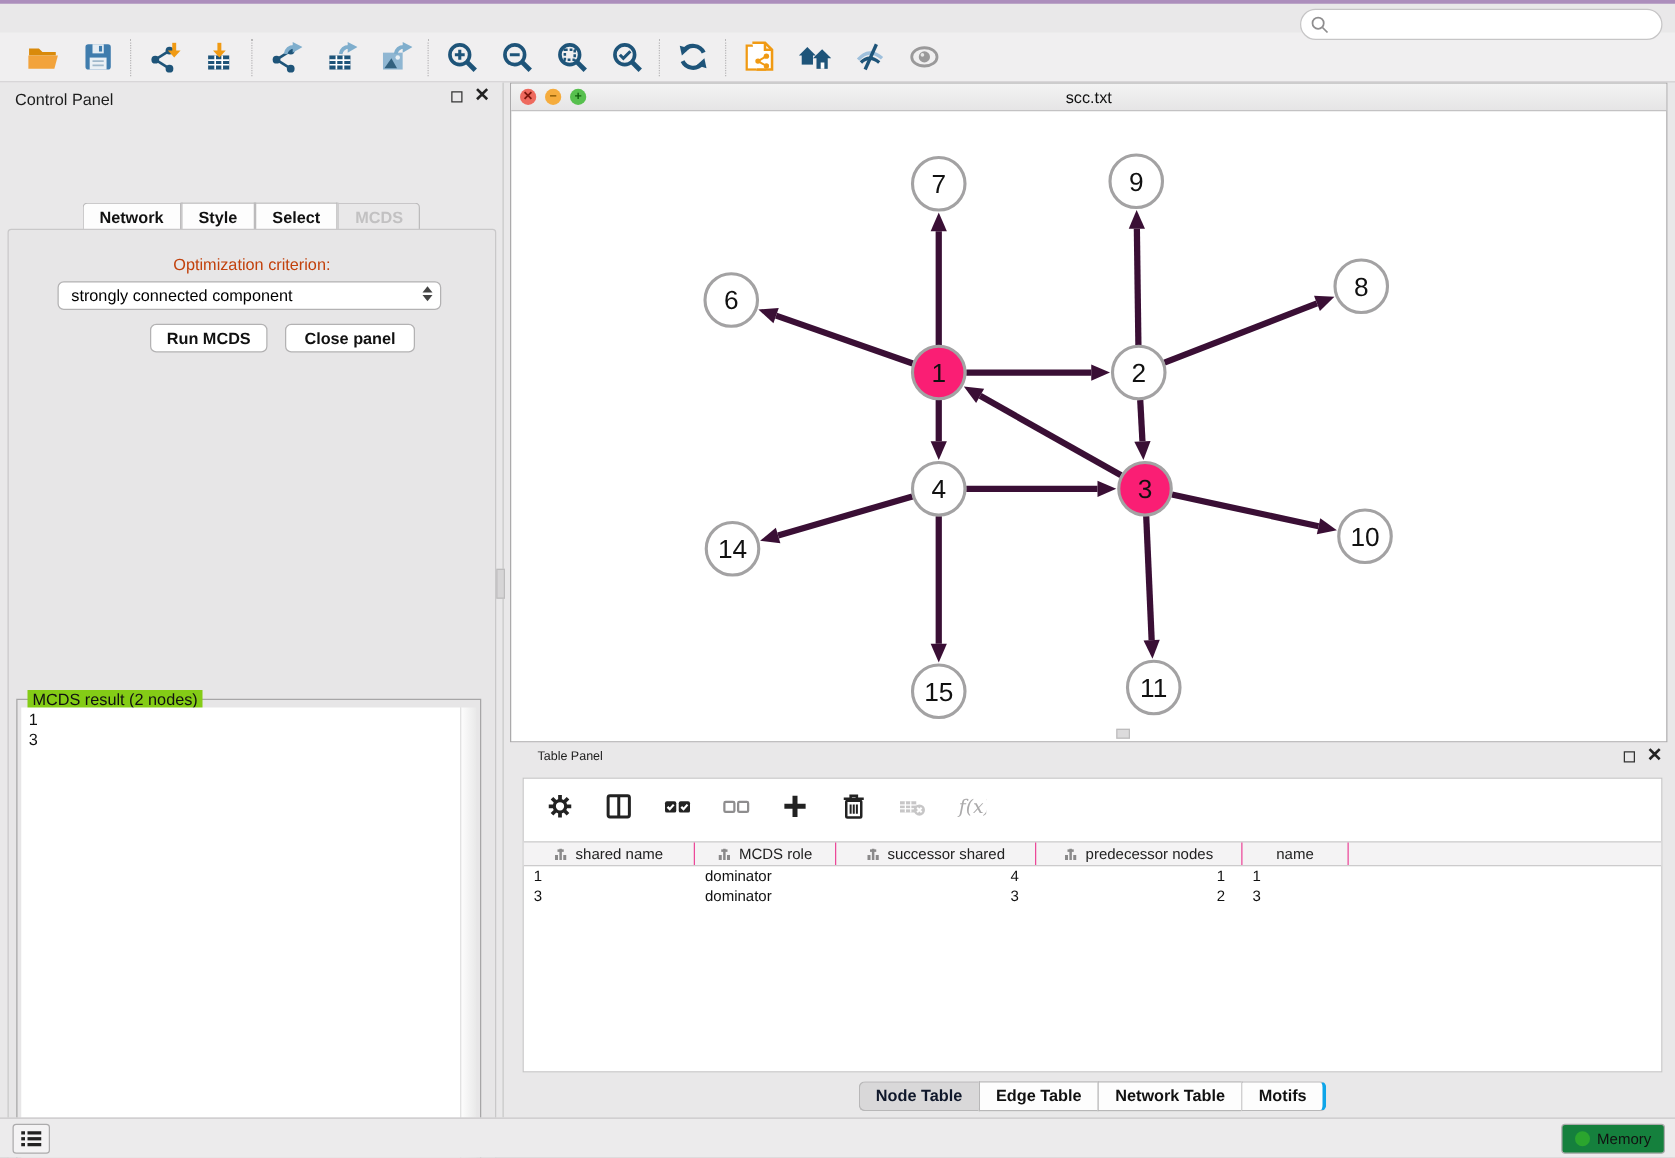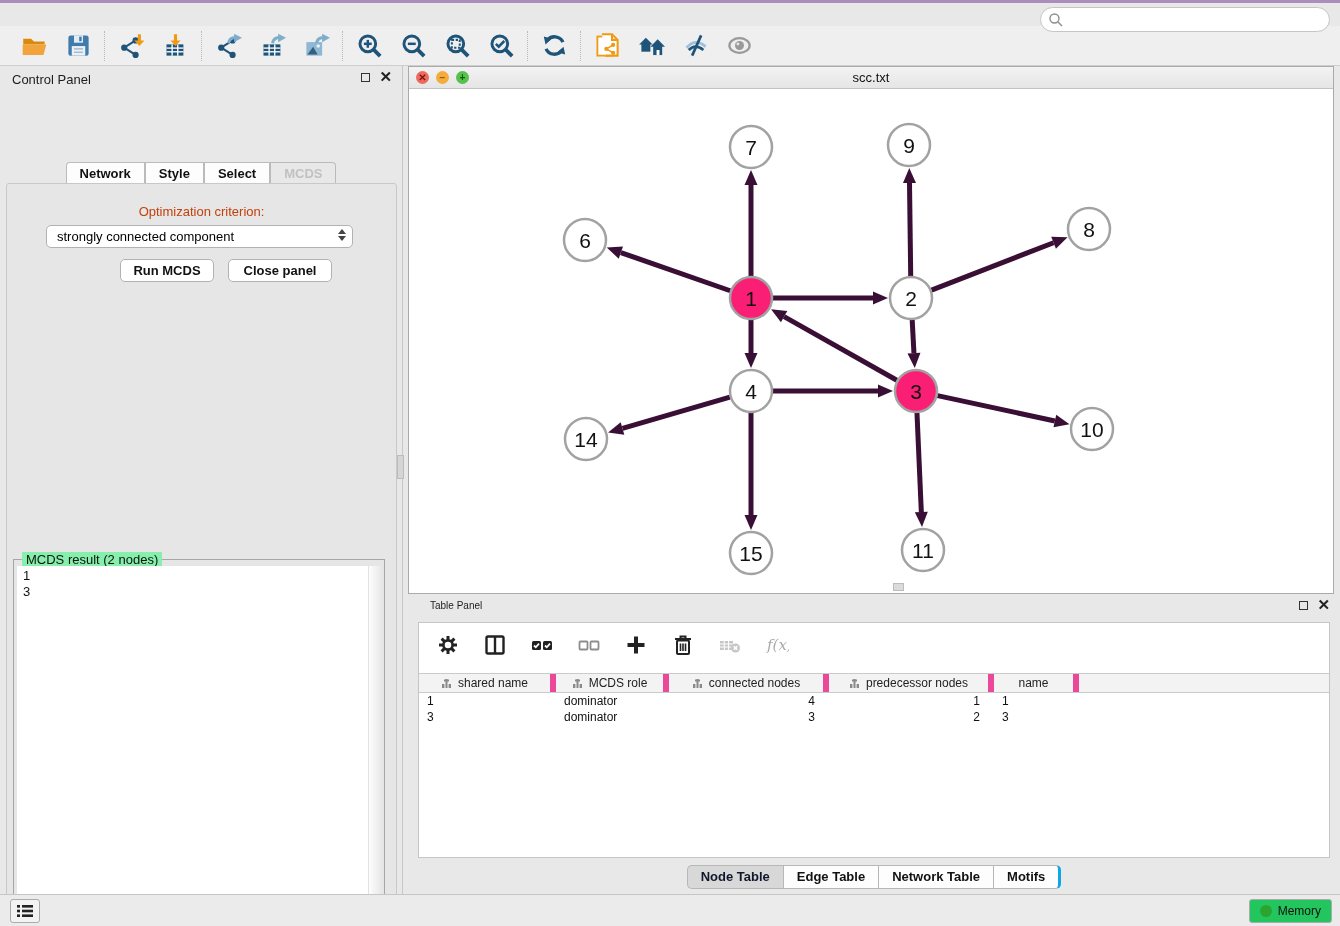--- a/index.html
+++ b/index.html
@@ -37,21 +37,21 @@
   #cp-inset { position:absolute; left:6px; top:117px; width:391px; height:765px; background:#E7E6E7; border:1px solid #C9C8C9; border-radius:3px; }
   #opt-label { position:absolute; left:0; right:0; top:20px; text-align:center; font-size:13px; color:#c2410c; }
   #criterion-select { position:absolute; left:39px; top:41px; width:307px; height:23px; background:#FFF; border:1px solid #B3B2B3; border-radius:5px; font-size:13px; display:flex; align-items:center; padding-left:10px; }
   #criterion-stepper { position:absolute; right:6px; top:3px; display:flex; flex-direction:column; gap:2px; }
   .chev-up { width:0; height:0; border-left:4px solid transparent; border-right:4px solid transparent; border-bottom:5px solid #444; }
   .chev-dn { width:0; height:0; border-left:4px solid transparent; border-right:4px solid transparent; border-top:5px solid #444; }
   .cp-btn { position:absolute; top:75px; height:23px; background:#FFF; border:1px solid #B3B2B3; border-radius:5px; font-size:13px; font-weight:600; color:#111; display:flex; align-items:center; justify-content:center;margin-left:24px; }
   #run-btn { left:89px; width:94px; }
   #close-panel-btn { left:197px; width:104px; }
   #mcds-fieldset { position:absolute; left:6px; top:375px; width:372px; height:383px; border:1px solid #A7A6A7; }
-  #mcds-legend { position:absolute; left:8px; top:-8px; background:#86efac; padding:0 4px; font-size:13px; color:#111; }
+  #mcds-legend { position:absolute; left:8px; top:-8px; background:#84cc16; padding:0 4px; font-size:13px; color:#111; }
   #mcds-text { position:absolute; left:3px; top:6px; right:16px; bottom:3px; background:#FFF; font-size:13px; line-height:16px; padding:2px 6px; overflow:hidden; white-space:pre; color:#111; }
   #mcds-scroll { position:absolute; right:3px; top:6px; width:13px; bottom:3px; background:linear-gradient(to right,#FDFDFD,#E9E9E9); border-left:1px solid #E2E2E2; }
 
   
   #net-window { position:absolute; left:408px; top:66px; width:926px; height:528px; background:#FFF; border:1px solid #ABAAAB; }
   #net-titlebar { position:absolute; left:0; top:0; right:0; height:22px; background:linear-gradient(#F3F3F3,#E6E5E6); border-bottom:1px solid #C3C2C3; }
   .tl { position:absolute; top:4px; width:13px; height:13px; border-radius:50%; text-align:center; font-size:10px; font-weight:bold; line-height:13px; }
   #net-title { position:absolute; left:0; right:0; top:3px; text-align:center; font-size:13px; color:#111; }
   #graph-svg { position:absolute; left:0; top:22px; }
   #net-hscroll-thumb { position:absolute; left:484px; bottom:2px; width:11px; height:8px; background:#DCDBDC; border:1px solid #BDBCBD; }
@@ -59,33 +59,33 @@
 
   
   #table-panel { position:absolute; left:408px; top:594px; width:932px; height:300px; background:#E9E8E9; }
   #tp-header { position:relative; height:26px; }
   #tp-title { position:absolute; left:22px; top:6px; font-size:10px; color:#1D1D1D; }
   #tp-inset { position:absolute; left:10px; top:28px; width:912px; height:236px; background:#FFF; border:1px solid #C6C5C6; }
   #tp-toolbar { position:absolute; left:0; top:0; right:0; height:44px; display:flex; align-items:center; gap:21px; padding-left:16px; }
   .tp-icon { display:flex; align-items:center; justify-content:center; width:26px; height:26px; }
   #tp-table { position:absolute; left:0; top:50px; right:0; }
   #tp-colheads { display:flex; height:20px; background:#F4F3F4; border-top:1px solid #CCCBCC; border-bottom:1px solid #CCCBCC; }
-  .colhead { display:flex; align-items:center; justify-content:center; gap:6px; font-size:12px; color:#222; border-right:6px solid #ec4899; height:100%; }
+  .colhead { display:flex; align-items:center; justify-content:center; gap:6px; font-size:12px; color:#222; border-right:1px solid #ec4899; height:100%; }
   .trow { display:flex; height:16px; }
   .tcell { font-size:12px; color:#111; line-height:16px; overflow:hidden; white-space:nowrap; }
   #tp-tabs { position:absolute; left:0; right:0; top:271px; display:flex; justify-content:center; }
   .tp-tab { border:1px solid #B8B7B8; border-right:none; background:#FDFDFD; padding:3px 13px 4px; font-size:13px; font-weight:600; color:#111; }
   .tp-tab:first-child { border-radius:5px 0 0 5px; }
   .tp-tab:last-child { border-radius:0 5px 5px 0; border-right:3px solid #0ea5e9; }
   .tp-tab.sel { background:#D9D8D9; color:#0f172a; }
 
   
   #statusbar { position:absolute; left:0; top:894px; width:1340px; height:32px; background:#ECEBEC; border-top:1px solid #C7C6C7; }
   #tasks-btn { position:absolute; left:10px; top:4px; width:30px; height:24px; background:#F4F3F4; border:1px solid #ACABAC; border-radius:3px; display:flex; align-items:center; justify-content:center; }
-  #memory-btn { position:absolute; right:8px; top:4px; height:24px; background:#22c55e; border:1px solid #ACABAC; border-radius:3px; display:flex; align-items:center; gap:6px; padding:0 10px; font-size:12px; color:#111; }
+  #memory-btn { position:absolute; right:8px; top:4px; height:24px; background:#15803d; border:1px solid #ACABAC; border-radius:3px; display:flex; align-items:center; gap:6px; padding:0 10px; font-size:12px; color:#111; }
   #memory-dot { width:12px; height:12px; border-radius:50%; }
 </style>
 </head>
 <body>
 
 <div id="app">
 
   <div id="top-strip"></div>
 
 
@@ -523,21 +523,21 @@
               </svg>
               <span>MCDS role</span>
             </div>
             <div class="colhead" style="width: 160px;">
               <svg width="11" height="11" viewBox="0 0 11 11">
                 <rect x="4.5" y="1" width="2" height="9" fill="#8A898A"></rect>
                 <rect x="1" y="6" width="2.4" height="4" fill="#8A898A"></rect>
                 <rect x="7.6" y="6" width="2.4" height="4" fill="#8A898A"></rect>
                 <rect x="3" y="1.5" width="5" height="2" fill="#8A898A"></rect>
               </svg>
-              <span>connected nodes</span>
+              <span>successor shared</span>
             </div>
             <div class="colhead" style="width: 165px;">
               <svg width="11" height="11" viewBox="0 0 11 11">
                 <rect x="4.5" y="1" width="2" height="9" fill="#8A898A"></rect>
                 <rect x="1" y="6" width="2.4" height="4" fill="#8A898A"></rect>
                 <rect x="7.6" y="6" width="2.4" height="4" fill="#8A898A"></rect>
                 <rect x="3" y="1.5" width="5" height="2" fill="#8A898A"></rect>
               </svg>
               <span>predecessor nodes</span>
             </div>

